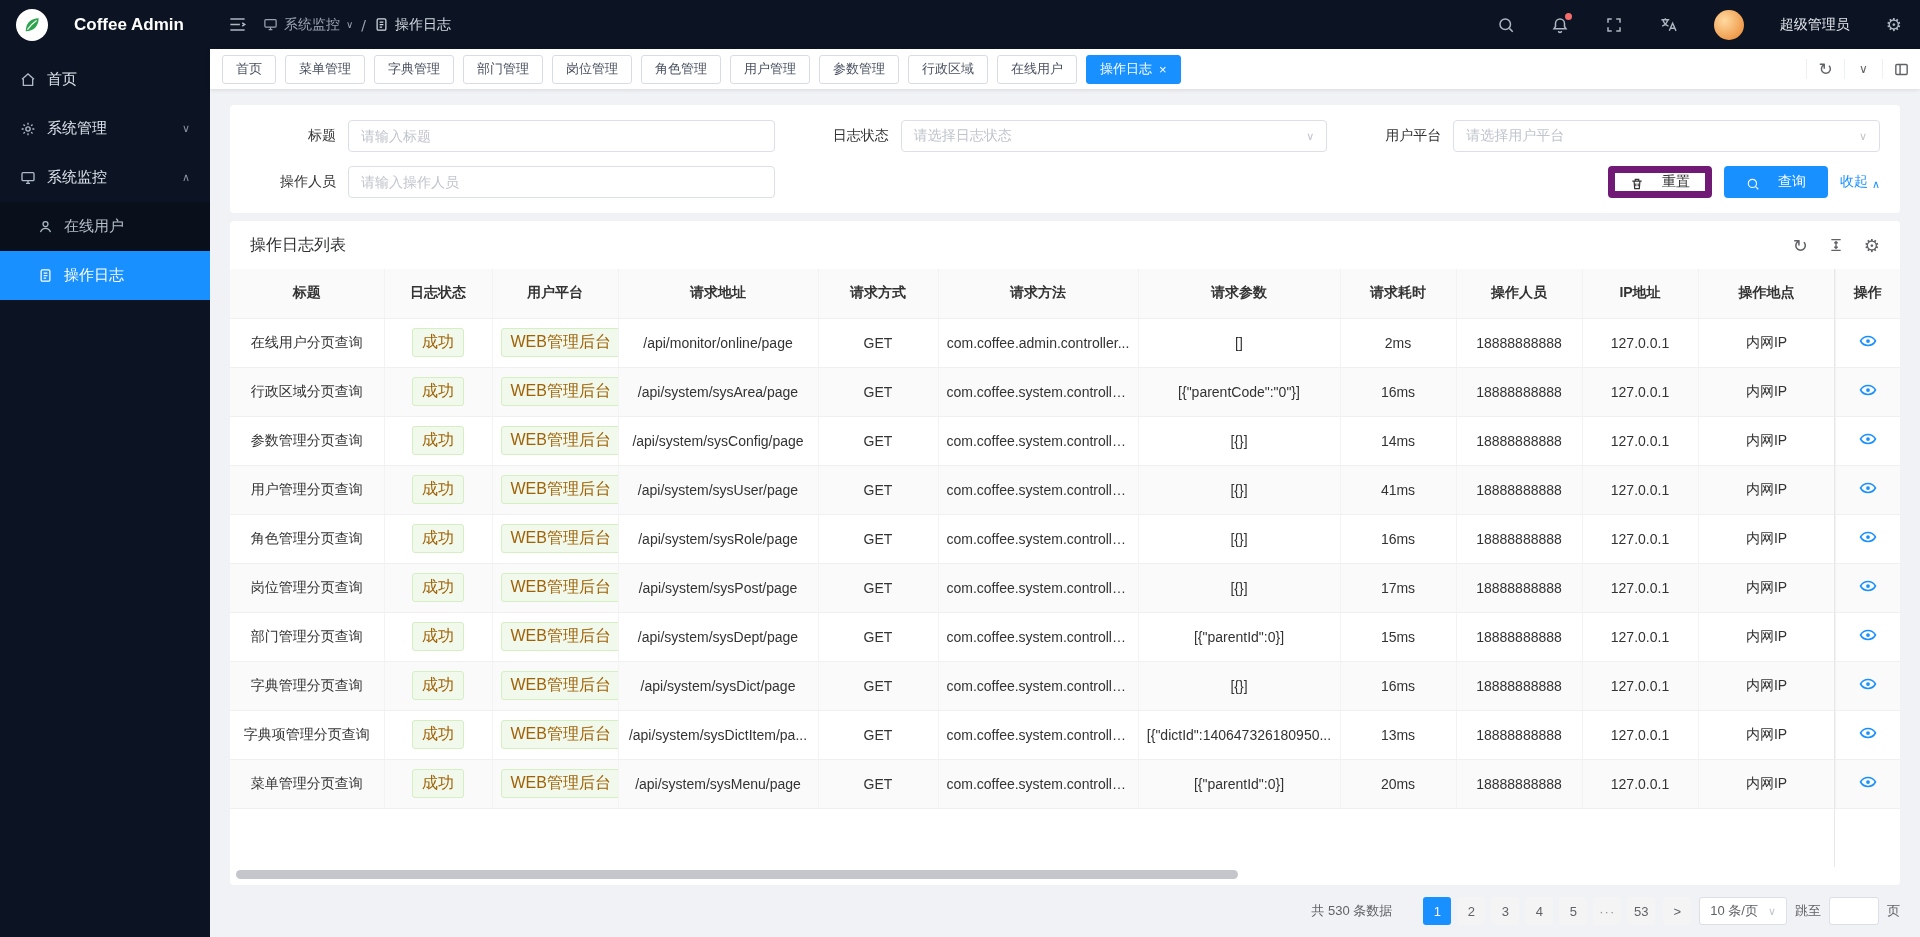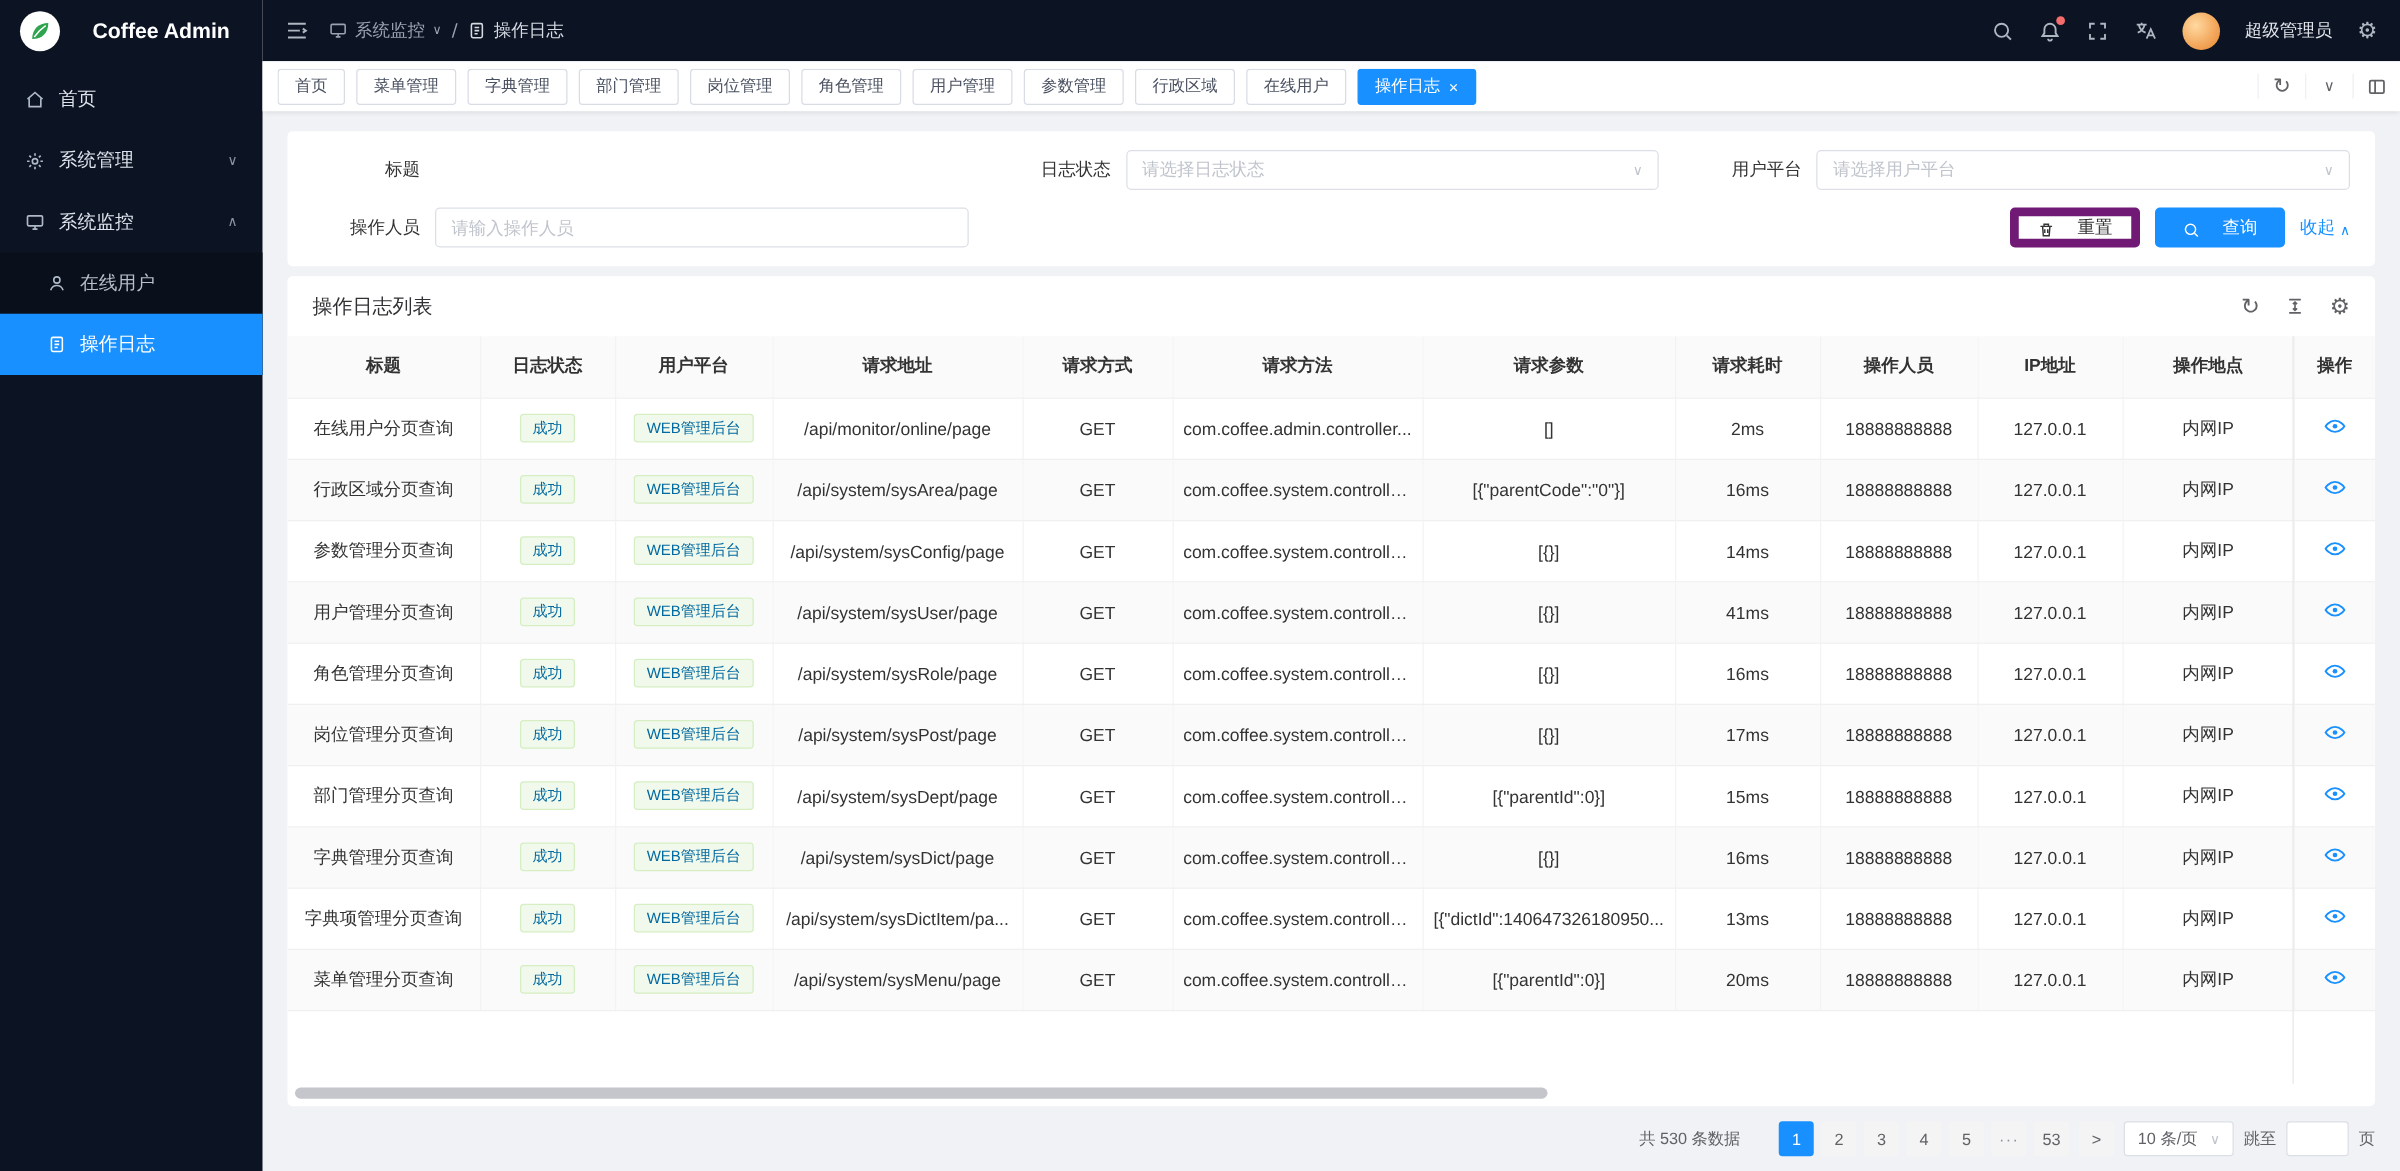--- a/index.html
+++ b/index.html
@@ -23,21 +23,21 @@
   .menu-item.active .mi-icon { color:#fff; }
 
   
   .main { flex:1; min-width:0; display:flex; flex-direction:column; }
 
   .topbar { height:49px; background:#0c1322; display:flex; align-items:center; padding:0 18px; color:#aeb6c2; gap:16px; flex-shrink:0; }
   .breadcrumb { display:flex; align-items:center; gap:8px; font-size:14px; color:#9aa3b2; }
   .breadcrumb .crumb { display:flex; align-items:center; gap:6px; cursor:pointer; }
   .breadcrumb .current { color:#d5dae3; }
   .bc-chev { font-size:10px; }
-  .topbar-right { margin-left:auto; display:flex; align-items:center; gap:20px; }
+  .topbar-right { margin-left:auto; display:flex; align-items:center; gap:36px; }
   .tb-icon { color:#aeb6c2; cursor:pointer; position:relative; display:flex; align-items:center; }
   .dot { position:absolute; top:-3px; right:-3px; width:7px; height:7px; border-radius:50%; background:#f56c6c; }
   .avatar { width:30px; height:30px; border-radius:50%; background:radial-gradient(circle at 35% 35%, #ffd9a0, #f09d4e 70%, #d97f2e); flex-shrink:0; cursor:pointer; }
   .username { color:#e3e6ec; font-size:14px; cursor:pointer; }
   .glyph { font-family:"DejaVu Sans",sans-serif; }
 
   
   .tabbar { height:40px; background:#fff; display:flex; align-items:center; padding:0 0 0 12px; box-shadow:0 1px 4px rgba(0,0,0,.10); position:relative; z-index:2; flex-shrink:0; }
   .tabs { display:flex; align-items:center; gap:9px; flex:1; overflow:hidden; }
   .tab { height:29px; display:inline-flex; align-items:center; gap:7px; padding:0 13px; border:1px solid #d8dce5; border-radius:3px; background:#fff; font-size:13px; color:#495060; cursor:pointer; white-space:nowrap; }
@@ -70,21 +70,21 @@
   .card-tools { margin-left:auto; display:flex; align-items:center; gap:20px; color:#606266; }
   .card-tools .tool { cursor:pointer; font-size:18px; display:flex; align-items:center; }
 
   table { width:100%; border-collapse:collapse; table-layout:fixed; }
   th,td { height:49px; text-align:center; font-size:14px; color:#333; padding:0 8px; border-bottom:1px solid #f0f0f0; border-right:1px solid #f3f3f3; overflow:hidden; white-space:nowrap; text-overflow:ellipsis; }
   th:last-child, td:last-child { border-right:none; }
   thead th { background:#fafafa; font-weight:bold; color:#333; }
   tbody tr:nth-child(even) { background:#fafafa; }
   .sticky-col { border-left:1px solid #e2e4e8; }
   .pin-line { position:absolute; top:48px; bottom:18px; right:65px; width:1px; background:#e8e8e8; pointer-events:none; }
-  .badge { display:inline-block; padding:3px 9px; font-size:12px; line-height:1.3; border-radius:3px; background:#f0f9eb; color:#0369a1; border:1px solid #d5eec2; }
+  .badge { display:inline-block; padding:3px 9px; font-size:16px; line-height:1.3; border-radius:3px; background:#f0f9eb; color:#a16207; border:1px solid #d5eec2; }
   .eye-btn { display:inline-flex; cursor:pointer; }
   .fake-scrollbar { position:absolute; left:6px; bottom:6px; width:60%; height:9px; border-radius:5px; background:#c4c6cb; cursor:pointer; }
 
   
   .pagination { height:52px; display:flex; align-items:center; justify-content:flex-end; gap:8px; color:#606266; font-size:13px; flex-shrink:0; }
   .total-text { margin-right:23px; color:#606266; }
   .pages { display:flex; gap:6px; }
   .page-box { min-width:28px; height:28px; padding:0 4px; display:flex; align-items:center; justify-content:center; background:#f4f4f5; color:#606266; border-radius:3px; cursor:pointer; }
   .page-box.active { background:#1890ff; color:#fff; }
   .page-box.ellipsis { color:#909399; letter-spacing:1px; }
@@ -279,20 +279,21 @@
           </span>
       </div>
     </div>
 
     <div class="content">
 
       <section class="filter-card">
         <div class="filter-grid">
           <div class="field">
             <label>标题</label>
+            <input class="control" type="text" placeholder="请输入标题" style="">
           </div>
           <div class="field">
             <label>日志状态</label>
             <div class="control select">
               <span>请选择日志状态</span>
               <span class="sel-chev glyph">∨</span>
             </div>
           </div>
           <div class="field">
             <label>用户平台</label>

